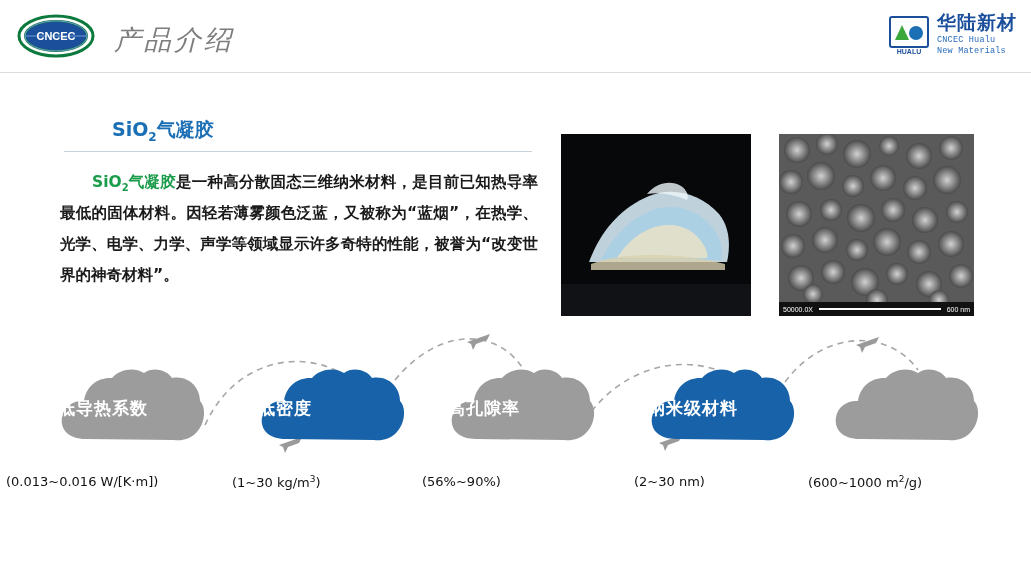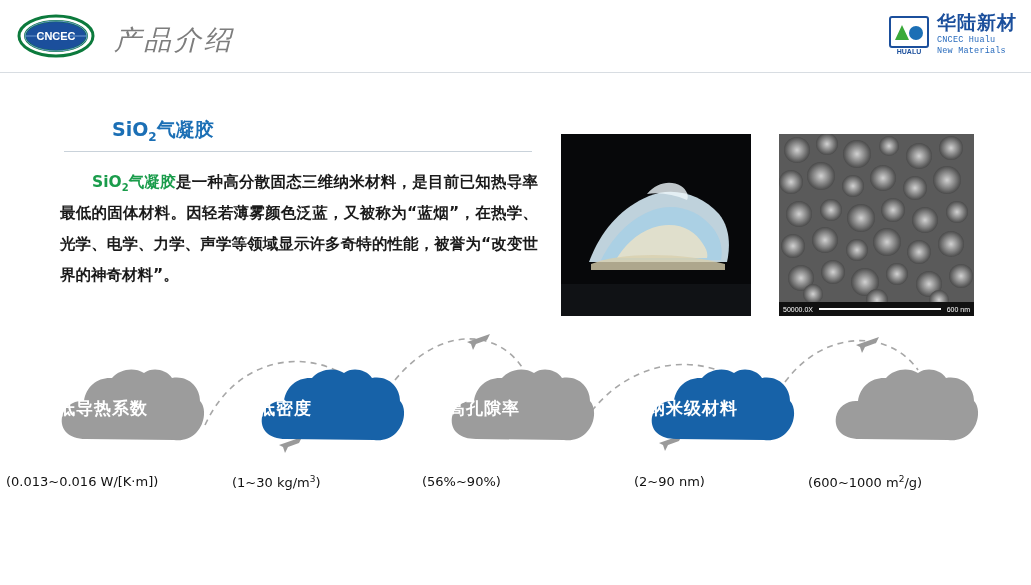--- a/index.html
+++ b/index.html
@@ -371,21 +371,21 @@
   <div class="cloud-label">高孔隙率</div>
 </div>
 <div class="caption" style="left:422px; top:474px;">(56%~90%)</div>
 
 <div class="cloud" style="left:648px; top:365px;">
   <svg width="148" height="82" viewBox="0 0 148 82">
     <path d="M28 74 C10 74 2 64 4 52 C6 41 16 35 26 36 C28 21 40 12 54 13 C62 4 76 2 86 8 C94 2 108 4 114 13 C130 10 142 22 142 36 C148 42 148 58 138 68 C132 74 124 76 116 75 Z" fill="#1762a8"></path>
   </svg>
   <div class="cloud-label">纳米级材料</div>
 </div>
-<div class="caption" style="left:634px; top:474px;">(2~90 nm)</div>
+<div class="caption" style="left:634px; top:474px;">(2~30 nm)</div>
 
 <div class="cloud" style="left:832px; top:365px;">
   <svg width="148" height="82" viewBox="0 0 148 82">
     <path d="M28 74 C10 74 2 64 4 52 C6 41 16 35 26 36 C28 21 40 12 54 13 C62 4 76 2 86 8 C94 2 108 4 114 13 C130 10 142 22 142 36 C148 42 148 58 138 68 C132 74 124 76 116 75 Z" fill="#9c9c9c"></path>
   </svg>
 </div>
 <div class="caption" style="left:808px; top:474px;">
   <span>(600~1000 m</span><sup>2</sup><span>/g)</span>
 </div>
 

